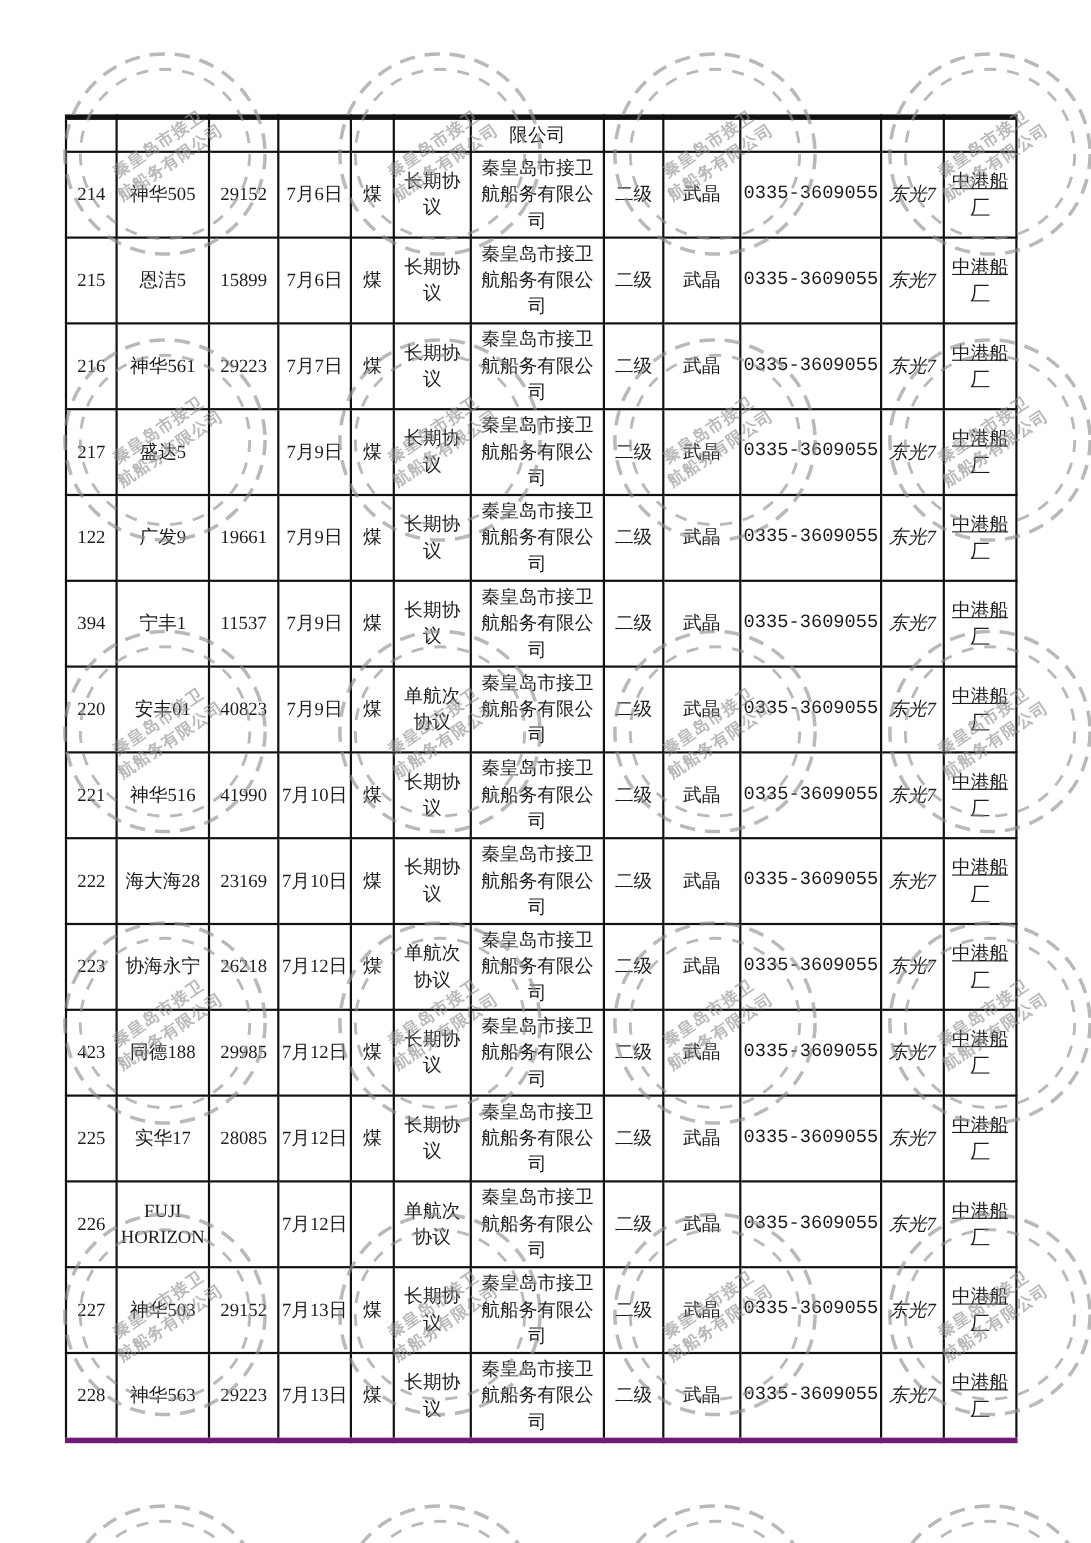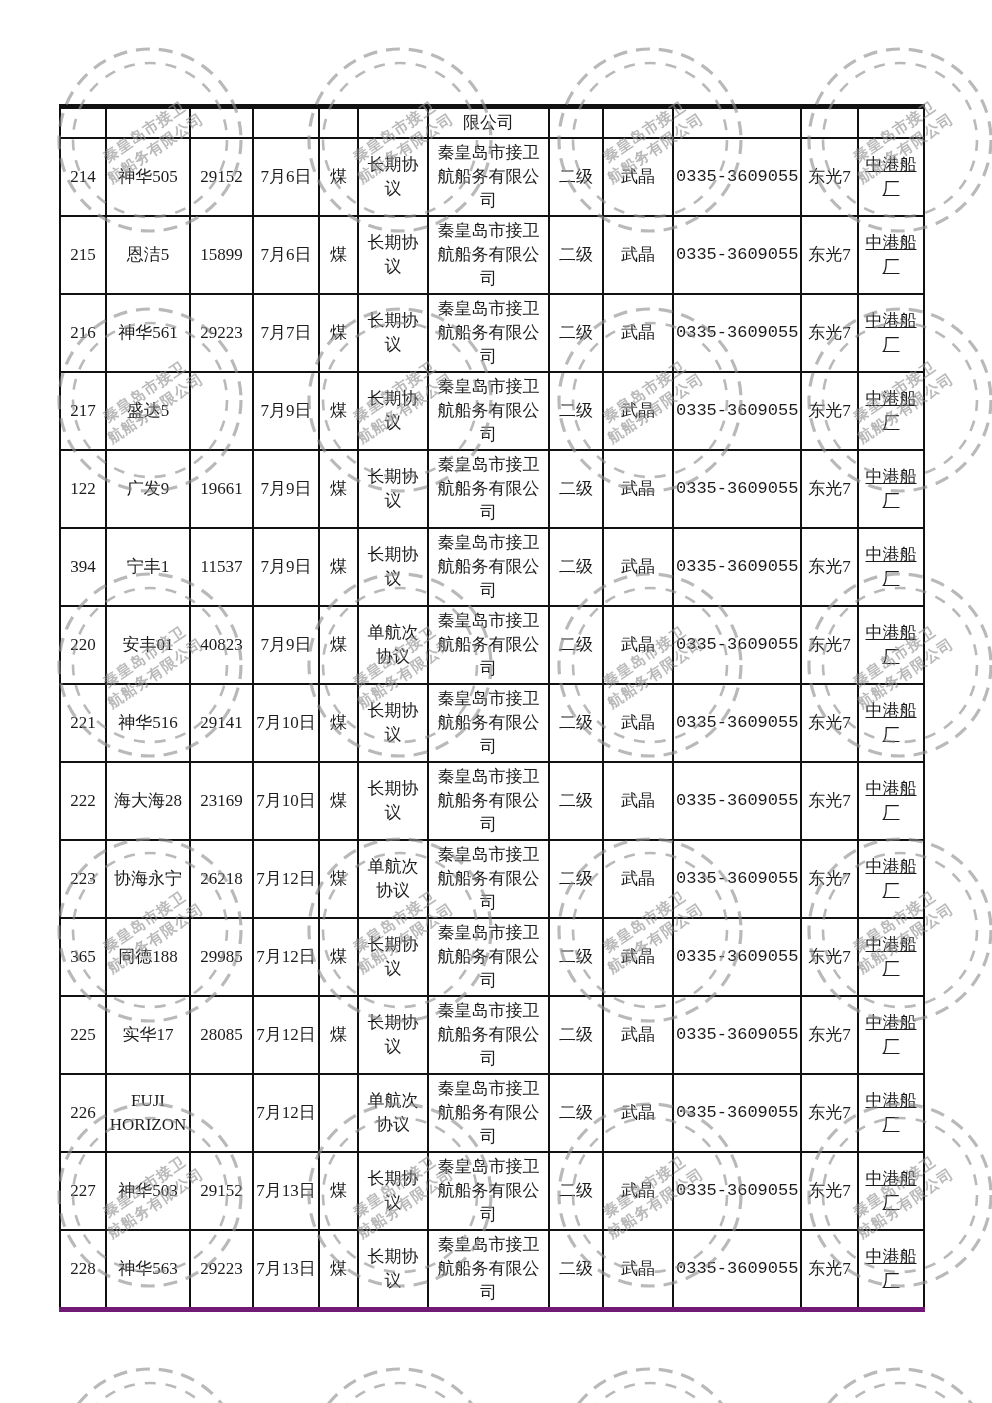--- a/index.html
+++ b/index.html
@@ -31,21 +31,21 @@
     overflow:hidden;
     word-break:normal;
   }
   tr.carry{height:24px;}
   tr.data{height:76px;}
   td.c-ship{padding:2px 10px;}
   td.c-date{padding:2px 7px;}
   td.c-agree{padding:2px 15px;}
   td.c-company{padding:2px 13px;line-height:25px;}
   td.c-phone{white-space:nowrap;padding:2px 0;letter-spacing:0;font-family:Liberation Mono, monospace;}
-  td.c-tug{padding:2px 8px;}
+  td.c-tug{padding:2px 8px;font-style:italic;}
   td.c-yard{padding:2px 12px;text-decoration:underline;}
   
   .wm-layer{position:absolute;inset:0;pointer-events:none;}
   .stamp{
     position:absolute;
     width:190px;height:190px;
     opacity:.62;
   }
   .stamp svg{position:absolute;left:0;top:0;}
   .stamp .wm-text{
@@ -190,21 +190,21 @@
           <td class="c-company">秦皇岛市接卫航船务有限公司</td>
           <td class="c-level">二级</td>
           <td class="c-contact">武晶</td>
           <td class="c-phone">0335-3609055</td>
           <td class="c-tug">东光7</td>
           <td class="c-yard">中港船厂</td>
         </tr>
         <tr class="data">
           <td class="c-no">221</td>
           <td class="c-ship">神华516</td>
-          <td class="c-ton">29141</td>
+          <td class="c-ton">41990</td>
           <td class="c-date">7月10日</td>
           <td class="c-cargo">煤</td>
           <td class="c-agree">长期协议</td>
           <td class="c-company">秦皇岛市接卫航船务有限公司</td>
           <td class="c-level">二级</td>
           <td class="c-contact">武晶</td>
           <td class="c-phone">0335-3609055</td>
           <td class="c-tug">东光7</td>
           <td class="c-yard">中港船厂</td>
         </tr>
@@ -230,21 +230,21 @@
           <td class="c-cargo">煤</td>
           <td class="c-agree">单航次协议</td>
           <td class="c-company">秦皇岛市接卫航船务有限公司</td>
           <td class="c-level">二级</td>
           <td class="c-contact">武晶</td>
           <td class="c-phone">0335-3609055</td>
           <td class="c-tug">东光7</td>
           <td class="c-yard">中港船厂</td>
         </tr>
         <tr class="data">
-          <td class="c-no">365</td>
+          <td class="c-no">423</td>
           <td class="c-ship">同德188</td>
           <td class="c-ton">29985</td>
           <td class="c-date">7月12日</td>
           <td class="c-cargo">煤</td>
           <td class="c-agree">长期协议</td>
           <td class="c-company">秦皇岛市接卫航船务有限公司</td>
           <td class="c-level">二级</td>
           <td class="c-contact">武晶</td>
           <td class="c-phone">0335-3609055</td>
           <td class="c-tug">东光7</td>

